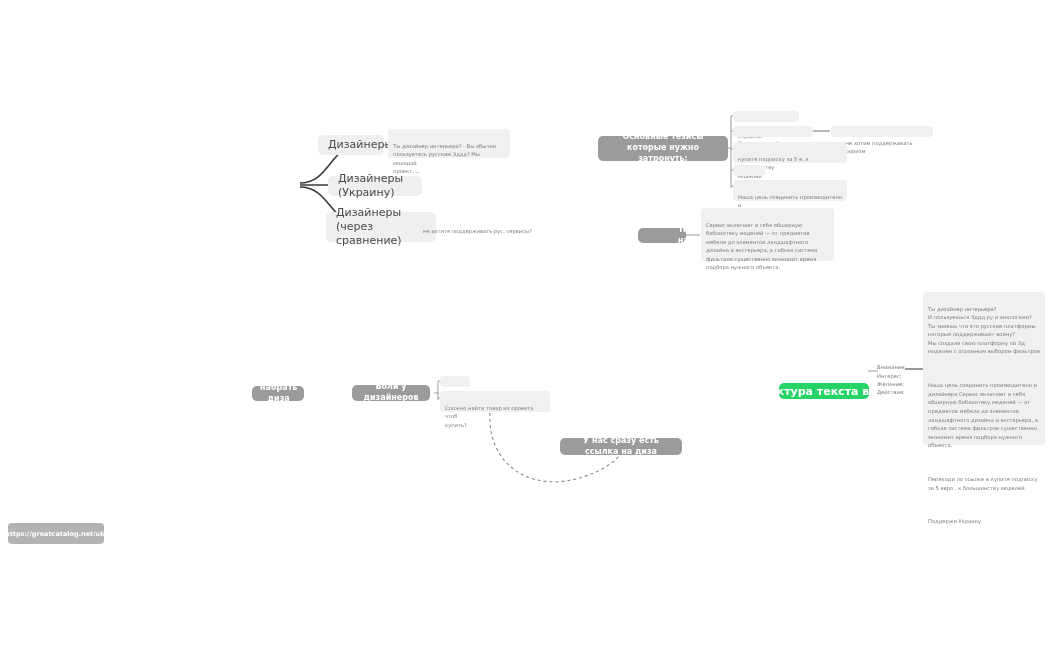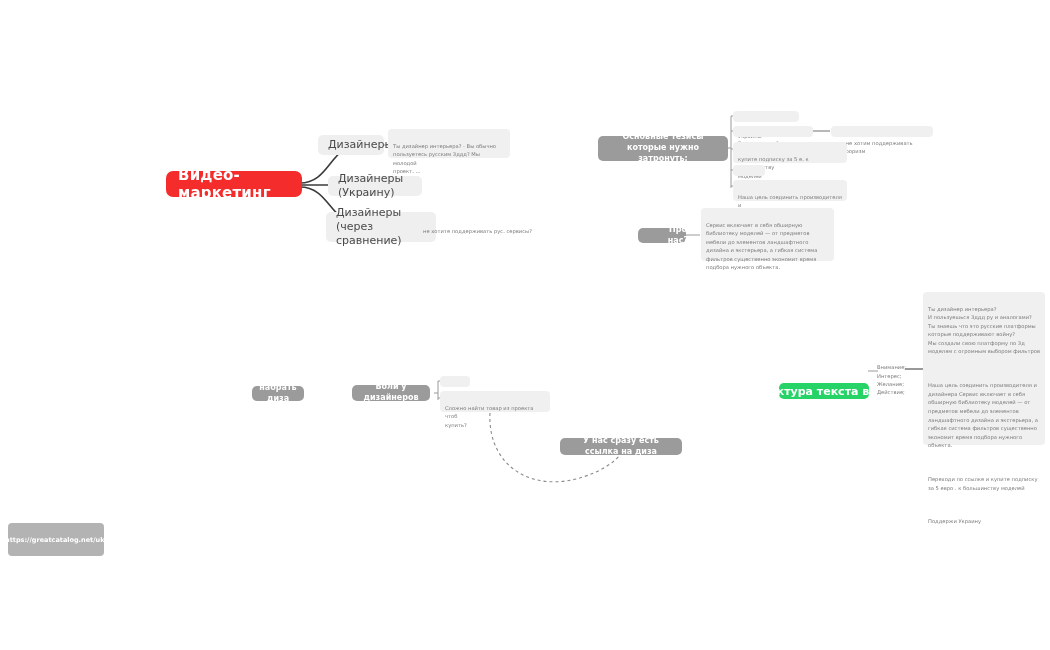--- a/index.html
+++ b/index.html
@@ -34,21 +34,21 @@
     padding:0 8px;
     white-space:nowrap;
     margin-top:20px;
   }
 
   
   .topic-grey{
     background:#9B9B9B;color:#ffffff;
     border-radius:5px;
     font-size:8px;font-weight:bold;
-    display:flex;align-items:center;justify-content:center;
+    display:flex;align-items:center;
     text-align:center;
     padding:3px 8px;
     line-height:1.35;
   }
 
   
   .topic-light{
     background:#EFEFEF;color:#4A4A4A;
     border-radius:5px;
     font-size:11px;
@@ -121,23 +121,20 @@
 
     <path d="M434 393 L 438 393" stroke="#9A9A9A" stroke-width="1" fill="none"></path>
     <path d="M438 381 L 438 400" stroke="#9A9A9A" stroke-width="1" fill="none"></path>
     <path d="M438 381 L 444 381" stroke="#9A9A9A" stroke-width="1" fill="none"></path>
     <path d="M438 398 L 444 398" stroke="#9A9A9A" stroke-width="1" fill="none"></path>
 
     <path d="M490 413 C 487 470, 540 500, 600 470 C 617 461, 622 454, 622 448" stroke="#8A8A8A" stroke-width="1.1" fill="none" stroke-dasharray="3,3"></path>
     <polygon points="622,441 618,450 626,450" fill="#6E6E6E"></polygon>
   </svg>
 
-  <div class="node topic-root" style="left:166px;top:171px;width:136px;height:26px;">
-    <span>Видео-маркетинг</span>
-  </div>
 
   <div class="node topic-light" style="left:318px;top:135px;width:66px;height:20px;">
     <span>Дизайнеры</span>
   </div>
 
   <div class="node note" style="left:388px;top:129px;width:122px;height:29px;">
     <span>Ты дизайнер интерьера? - Вы обычно
 пользуетесь русским 3ддд?  Мы молодой
 проект. ...</span>
   </div>
@@ -247,17 +244,17 @@
 
   <div class="node note" style="left:440px;top:391px;width:110px;height:21px;">
     <span>Сложно найти товар из проекта чтоб
 купить?</span>
   </div>
 
   <div class="node topic-grey" style="left:560px;top:438px;width:122px;height:17px;">
     <span>У нас сразу есть ссылка на диза</span>
   </div>
 
-  <div class="node badge-url" style="left:8px;top:523px;width:96px;height:33px;">
+  <div class="node badge-url" style="left:8px;top:523px;width:96px;height:21px;">
     <span>https://greatcatalog.net/uk/</span>
   </div>
 
 </div>
 
 </body></html>

